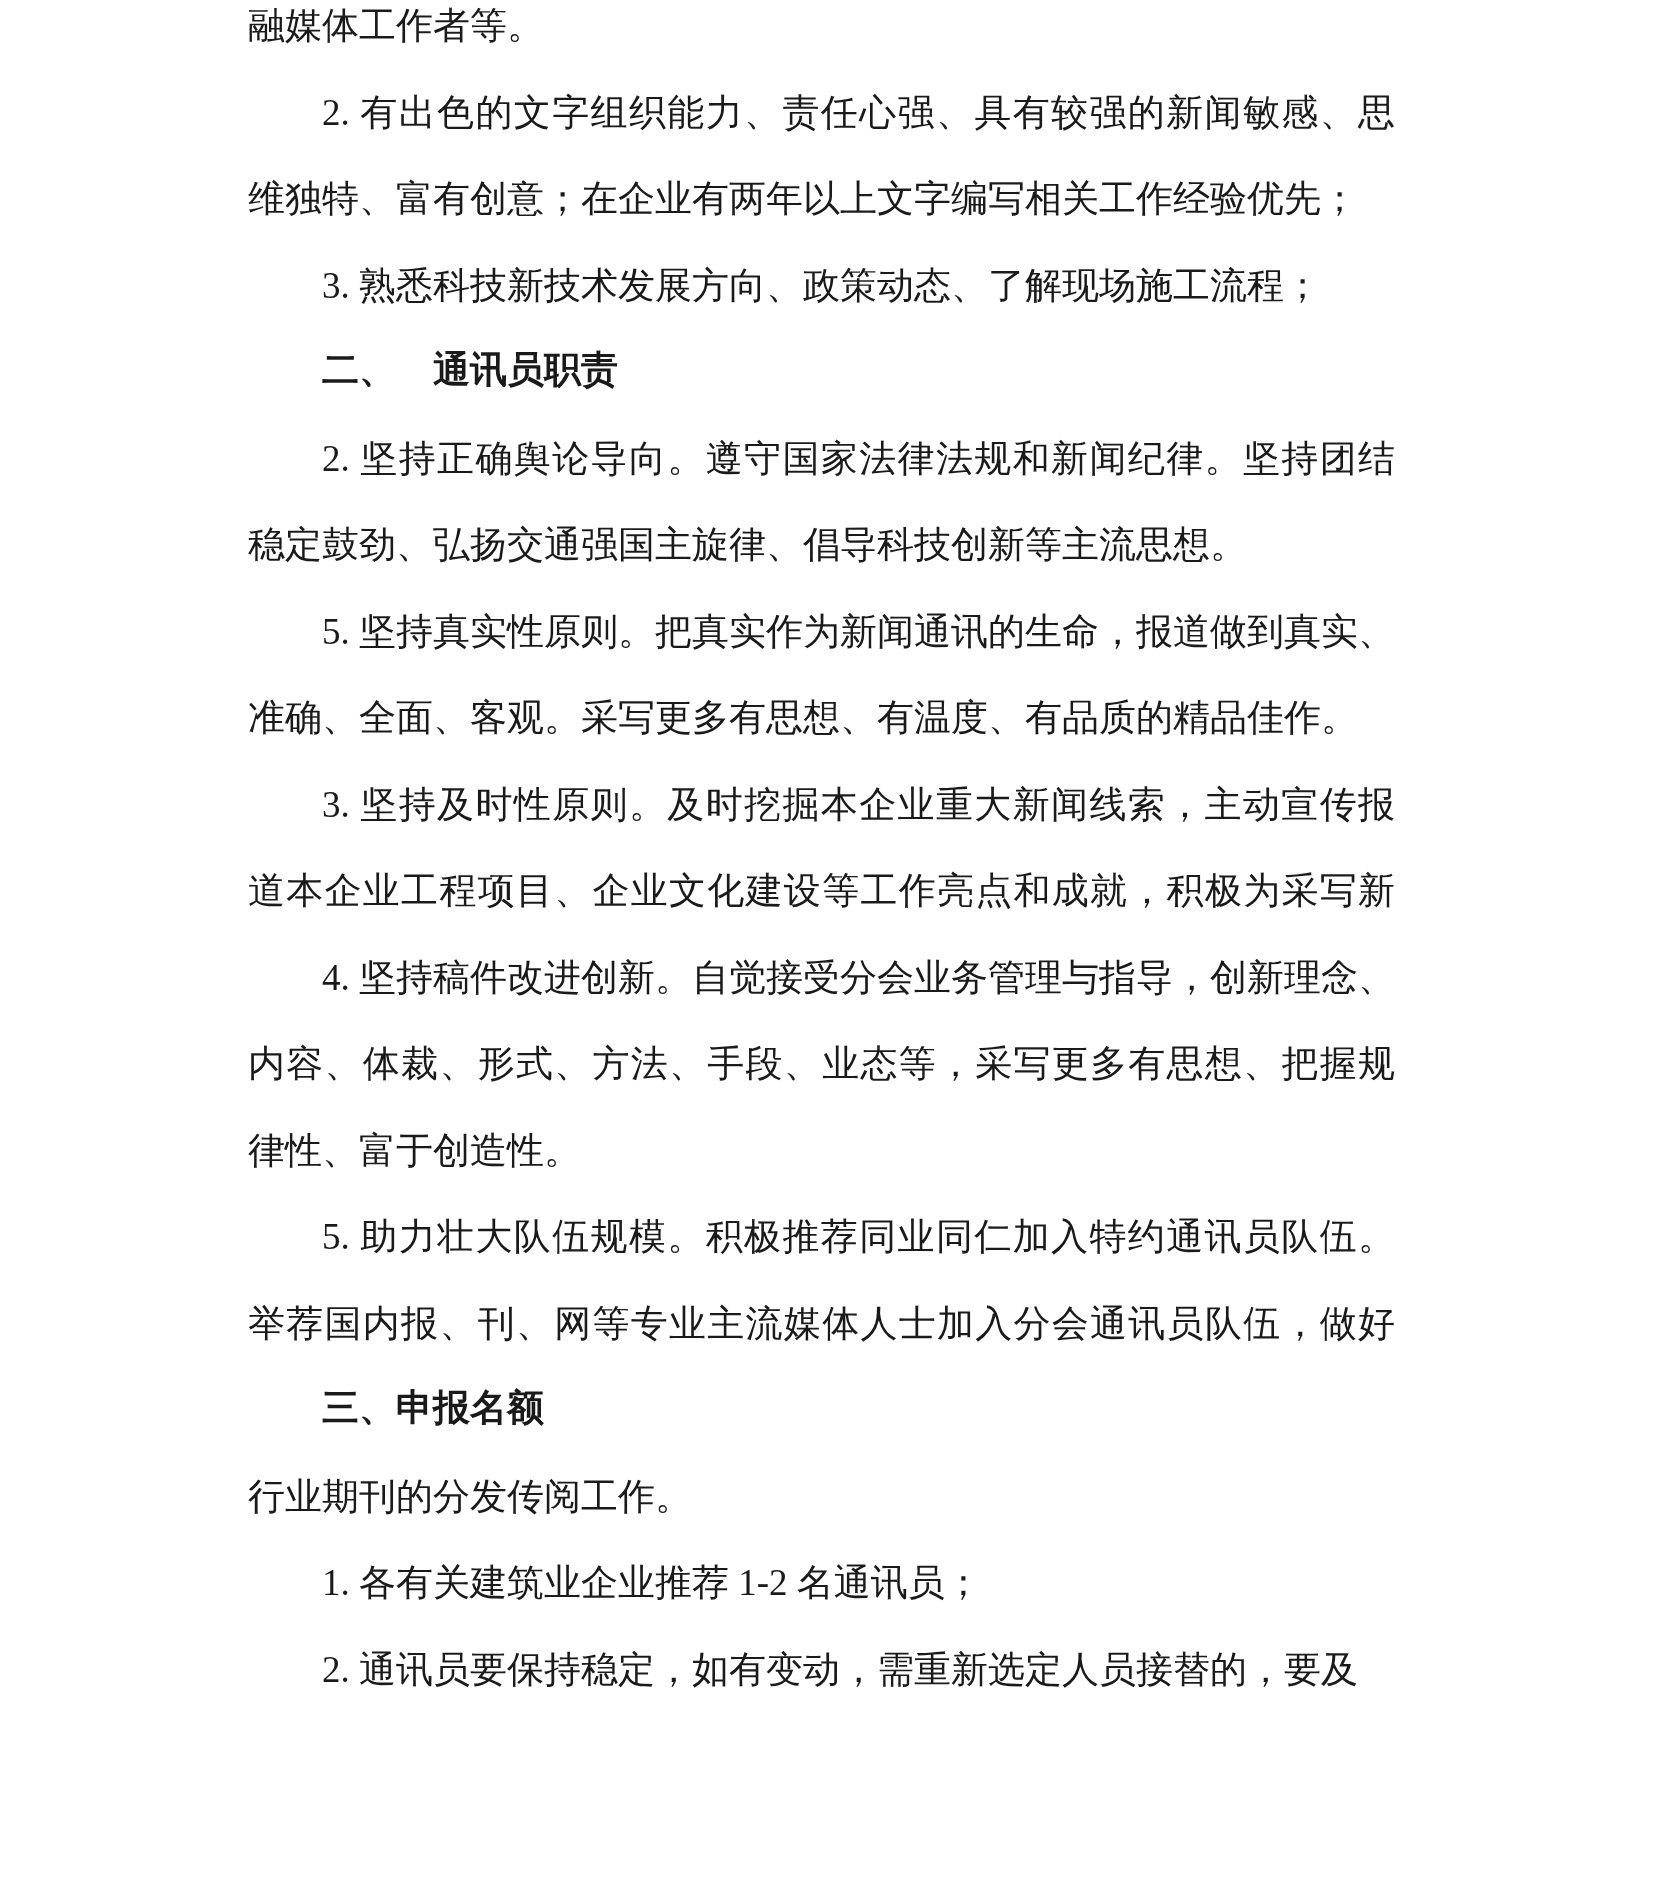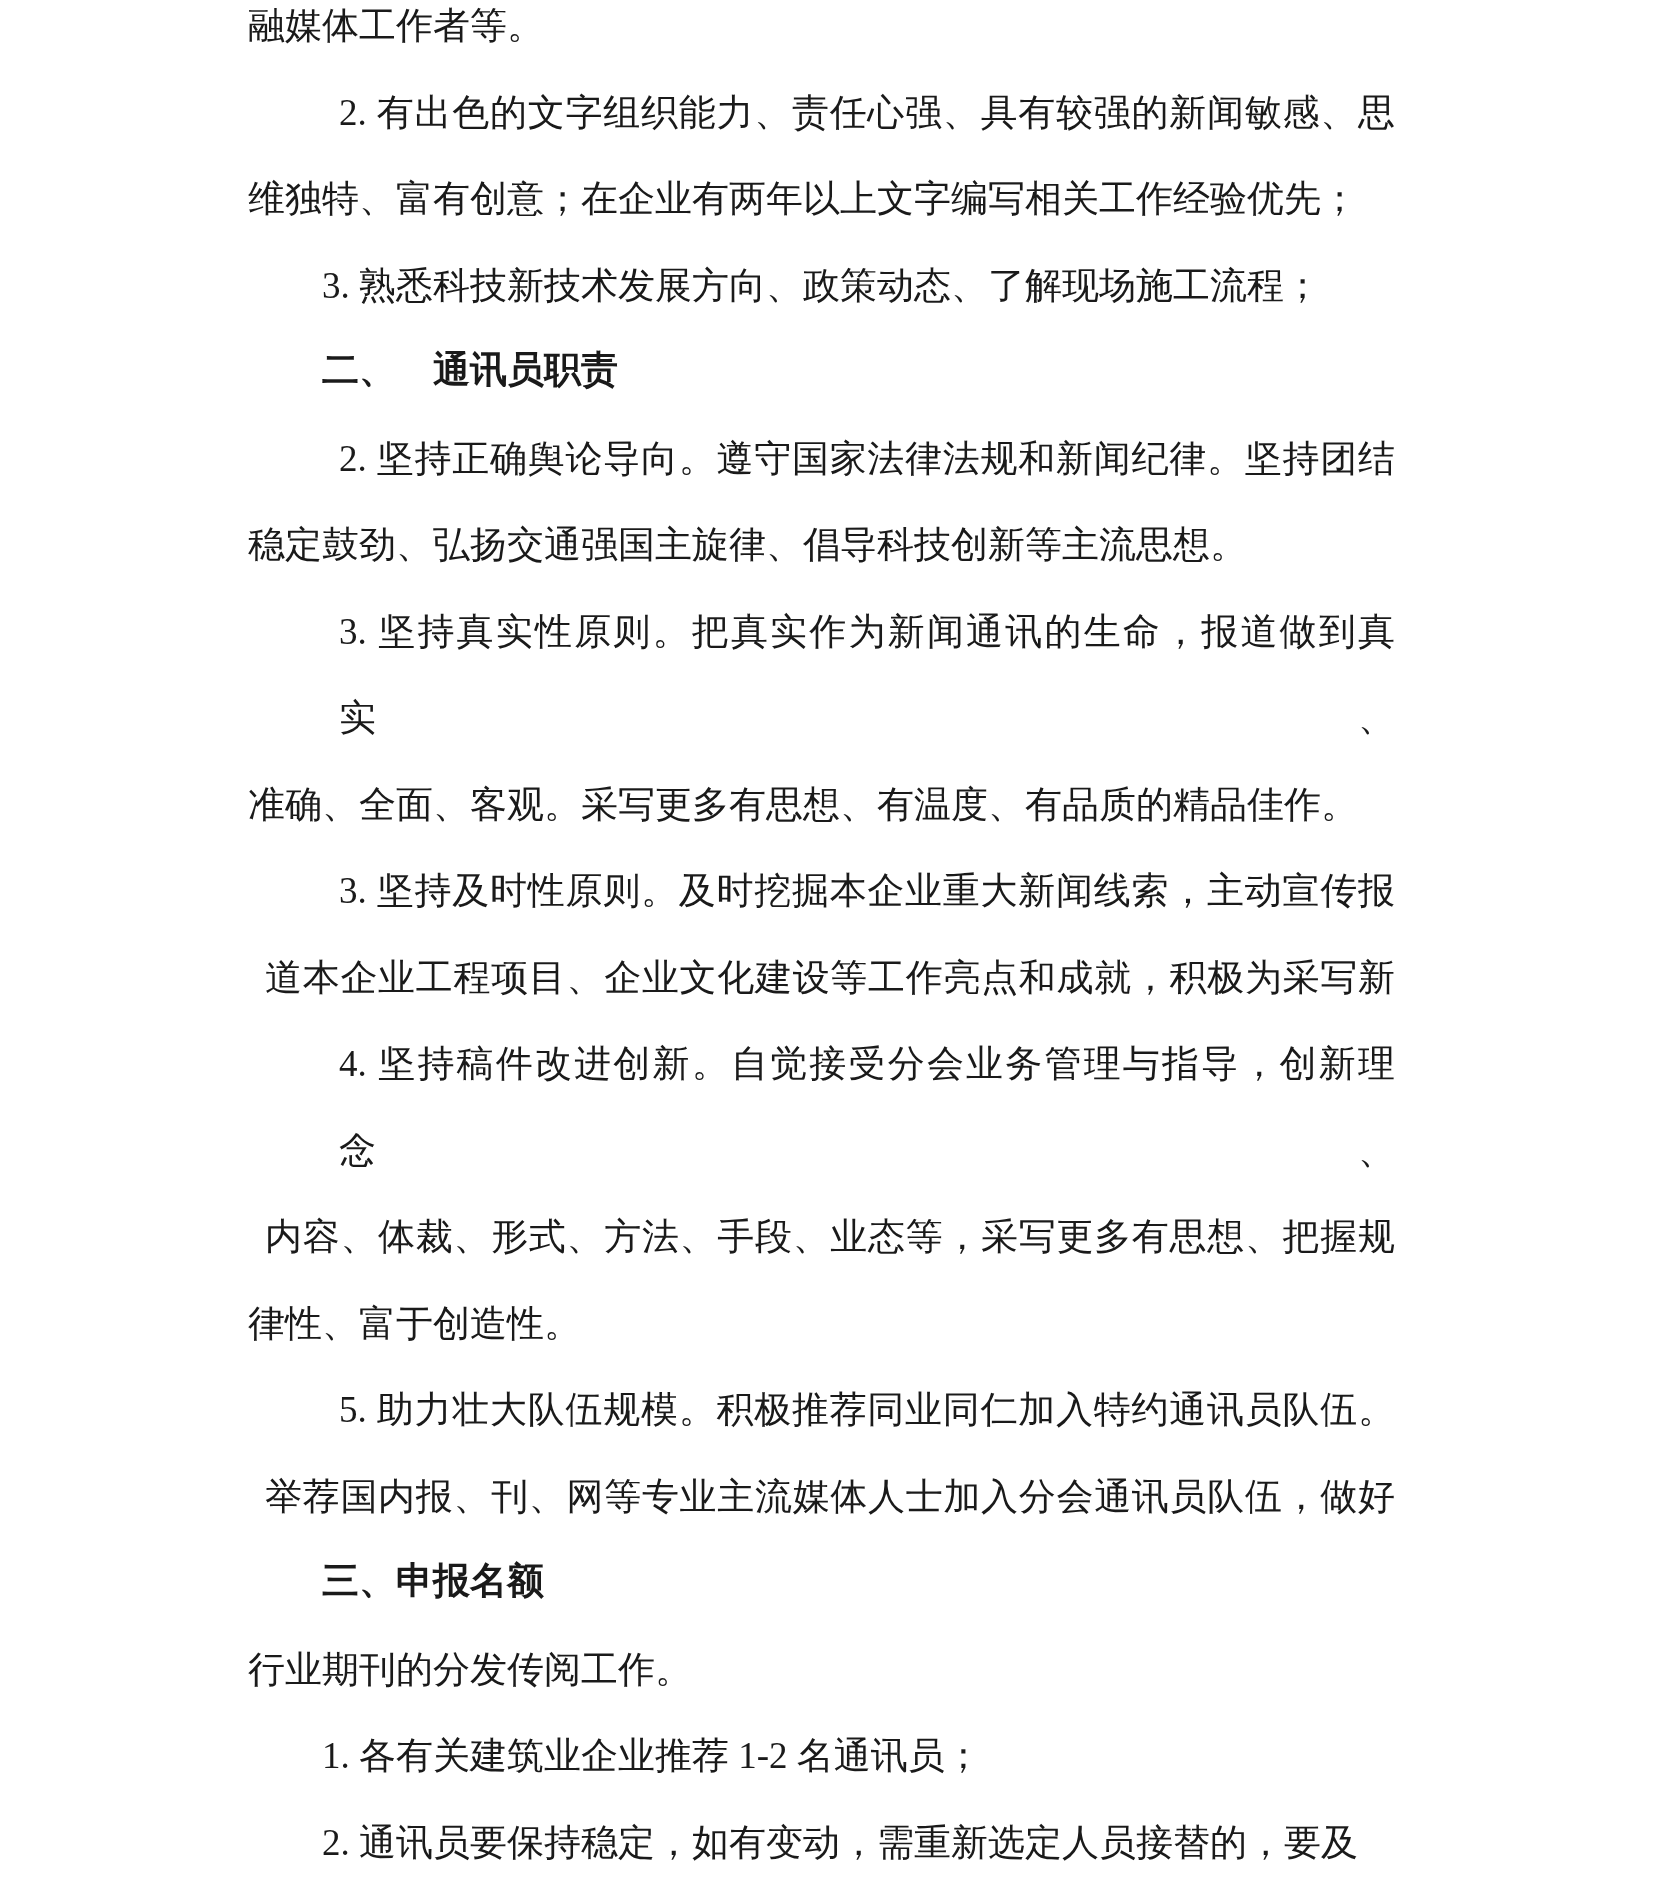--- a/index.html
+++ b/index.html
@@ -23,42 +23,41 @@
     font-size: 37px;
     line-height: 86.5px;
   }
   .line {
     white-space: nowrap;
   }
   .line.justify {
     white-space: normal;
     text-align: justify;
     text-align-last: justify;
-    margin-left: 17px;
   }
   .line.indent {
     padding-left: 74px;
   }
   .line.heading {
     font-family: Liberation Mono, monospace;
     font-weight: 700;
   }
 </style>
 </head>
 <body>
 
 <div class="page" style="background: rgb(255, 255, 255); color: rgb(26, 26, 26);">
     <div class="line">融媒体工作者等。</div>
     <div class="line indent justify">2. 有出色的文字组织能力、责任心强、具有较强的新闻敏感、思</div>
     <div class="line">维独特、富有创意；在企业有两年以上文字编写相关工作经验优先；</div>
     <div class="line indent">3. 熟悉科技新技术发展方向、政策动态、了解现场施工流程；</div>
     <div class="line indent heading">二、　通讯员职责</div>
     <div class="line indent justify">2. 坚持正确舆论导向。遵守国家法律法规和新闻纪律。坚持团结</div>
     <div class="line">稳定鼓劲、弘扬交通强国主旋律、倡导科技创新等主流思想。</div>
-    <div class="line indent justify">3. 坚持真实性原则。把真实作为新闻通讯的生命，报道做到真实、</div>
+    <div class="line indent justify">5. 坚持真实性原则。把真实作为新闻通讯的生命，报道做到真实、</div>
     <div class="line">准确、全面、客观。采写更多有思想、有温度、有品质的精品佳作。</div>
     <div class="line indent justify">3. 坚持及时性原则。及时挖掘本企业重大新闻线索，主动宣传报</div>
     <div class="line justify">道本企业工程项目、企业文化建设等工作亮点和成就，积极为采写新</div>
     <div class="line indent justify">4. 坚持稿件改进创新。自觉接受分会业务管理与指导，创新理念、</div>
     <div class="line justify">内容、体裁、形式、方法、手段、业态等，采写更多有思想、把握规</div>
     <div class="line">律性、富于创造性。</div>
     <div class="line indent justify">5. 助力壮大队伍规模。积极推荐同业同仁加入特约通讯员队伍。</div>
     <div class="line justify">举荐国内报、刊、网等专业主流媒体人士加入分会通讯员队伍，做好</div>
     <div class="line indent heading">三、申报名额</div>
     <div class="line">行业期刊的分发传阅工作。</div>

